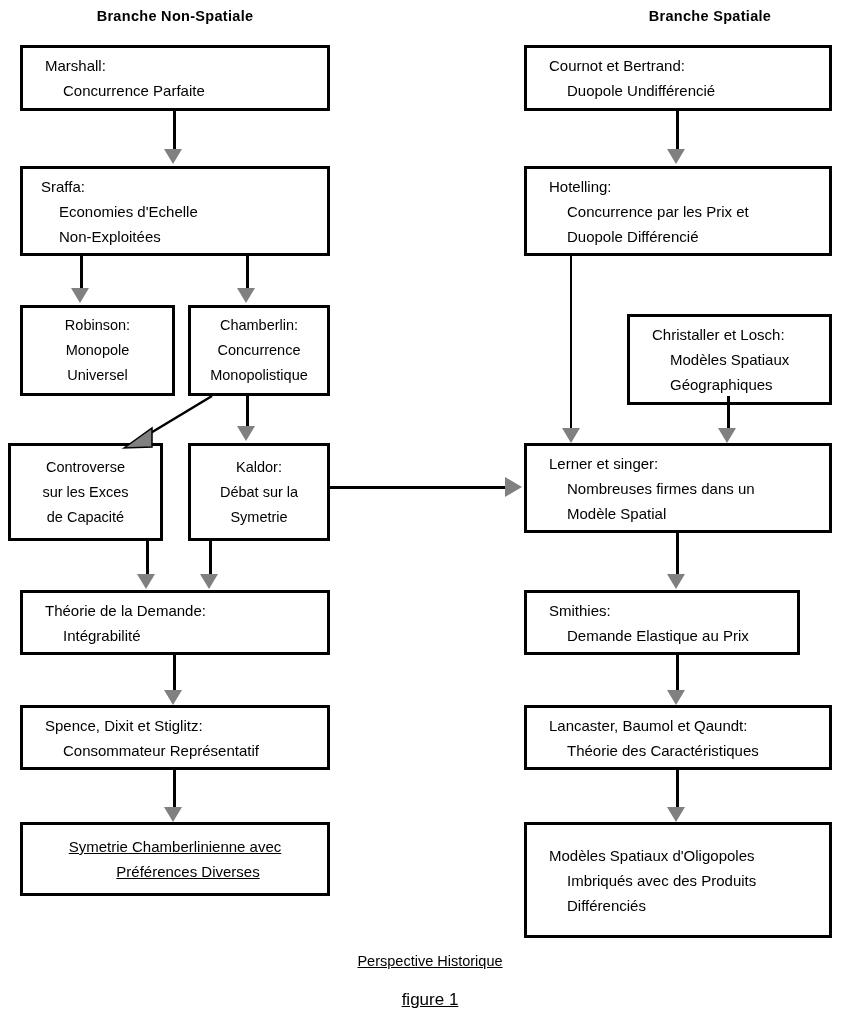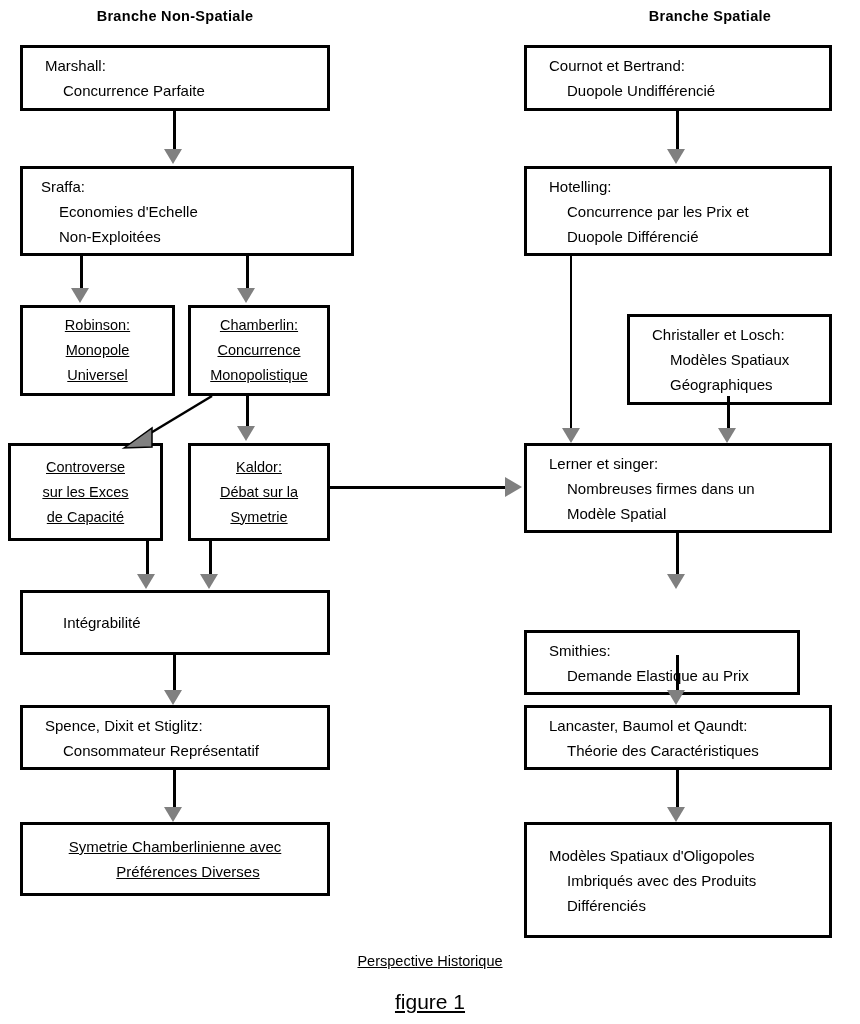--- a/index.html
+++ b/index.html
@@ -51,21 +51,20 @@
   }
   .node .ln.ind {
     padding-left: 18px;
   }
   .node.center-text .ln.ind {
     padding-left: 26px;
     text-align: center;
   }
   .node.narrow .ln {
     font-size: 14.5px;
-    text-decoration: underline;
   }
   
   .vline {
     position: absolute;
     width: 3px;
     background: #000000;
   }
   .hline {
     position: absolute;
     height: 3px;
@@ -111,37 +110,37 @@
     position: absolute;
     text-align: center;
     white-space: nowrap;
     color: #000;
     text-decoration: underline;
   }
   .caption.sub {
     font-size: 14.5px;
   }
   .caption.fig {
-    font-size: 21px;
+    font-size: 17px;
   }
 </style>
 </head>
 <body>
 
 <div id="canvas">
 
   <div class="branch-title" style="left:20px; top:8px; width:310px;">Branche Non-Spatiale</div>
   <div class="branch-title" style="left:556px; top:8px; width:308px;">Branche Spatiale</div>
 
   <div class="node" style="left:20px; top:45px; width:310px; height:66px;">
     <div class="ln">Marshall:</div>
     <div class="ln ind">Concurrence Parfaite</div>
   </div>
 
-  <div class="node" style="left:20px; top:166px; width:334px; height:90px;padding-left:18px;">
+  <div class="node" style="left:20px; top:166px; width:310px; height:90px;padding-left:18px;">
     <div class="ln">Sraffa:</div>
     <div class="ln ind">Economies d'Echelle</div>
     <div class="ln ind">Non-Exploitées</div>
   </div>
 
   <div class="node center-text narrow" style="left:20px; top:305px; width:155px; height:91px;">
     <div class="ln">Robinson:</div>
     <div class="ln">Monopole</div>
     <div class="ln">Universel</div>
   </div>
@@ -158,20 +157,21 @@
     <div class="ln">de Capacité</div>
   </div>
 
   <div class="node center-text narrow" style="left:188px; top:443px; width:142px; height:98px;">
     <div class="ln">Kaldor:</div>
     <div class="ln">Débat sur la</div>
     <div class="ln">Symetrie</div>
   </div>
 
   <div class="node" style="left:20px; top:590px; width:310px; height:65px;">
+    <div class="ln">Théorie de la Demande:</div>
     <div class="ln ind">Intégrabilité</div>
   </div>
 
   <div class="node" style="left:20px; top:705px; width:310px; height:65px;">
     <div class="ln">Spence, Dixit et Stiglitz:</div>
     <div class="ln ind">Consommateur Représentatif</div>
   </div>
 
   <div class="node center-text" style="left:20px; top:822px; width:310px; height:74px;text-decoration:underline;">
     <div class="ln">Symetrie Chamberlinienne avec</div>
@@ -194,21 +194,21 @@
     <div class="ln ind">Modèles Spatiaux</div>
     <div class="ln ind">Géographiques</div>
   </div>
 
   <div class="node" style="left:524px; top:443px; width:308px; height:90px;">
     <div class="ln">Lerner et singer:</div>
     <div class="ln ind">Nombreuses firmes dans un</div>
     <div class="ln ind">Modèle Spatial</div>
   </div>
 
-  <div class="node" style="left:524px; top:590px; width:276px; height:65px;margin-top:40px;">
+  <div class="node" style="left:524px; top:590px; width:276px; height:65px;">
     <div class="ln">Smithies:</div>
     <div class="ln ind">Demande Elastique au Prix</div>
   </div>
 
   <div class="node" style="left:524px; top:705px; width:308px; height:65px;">
     <div class="ln">Lancaster, Baumol et Qaundt:</div>
     <div class="ln ind">Théorie des Caractéristiques</div>
   </div>
 
   <div class="node" style="left:524px; top:822px; width:308px; height:116px;">

